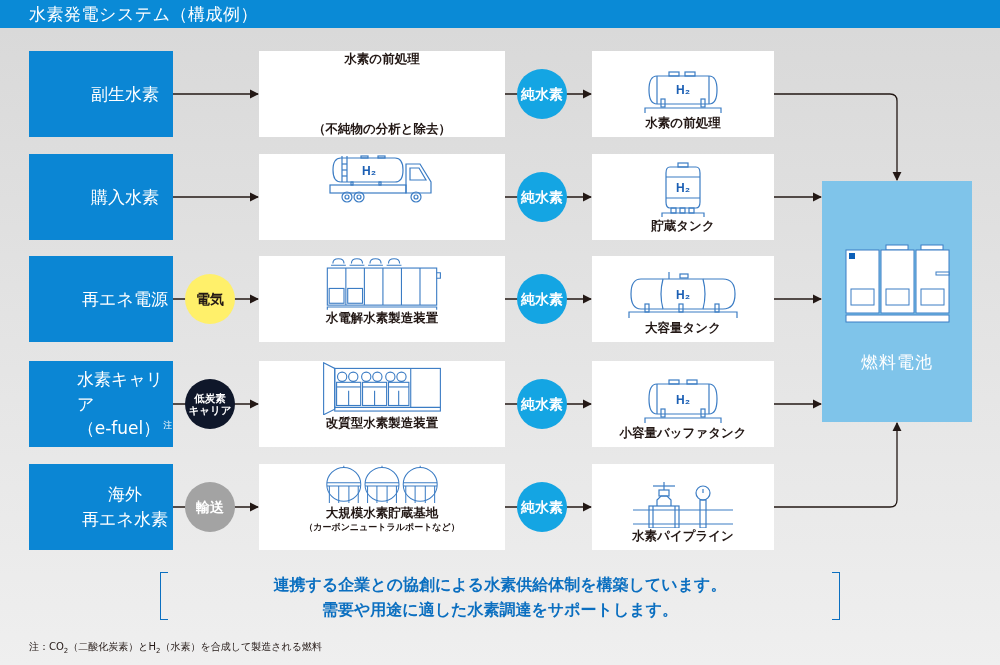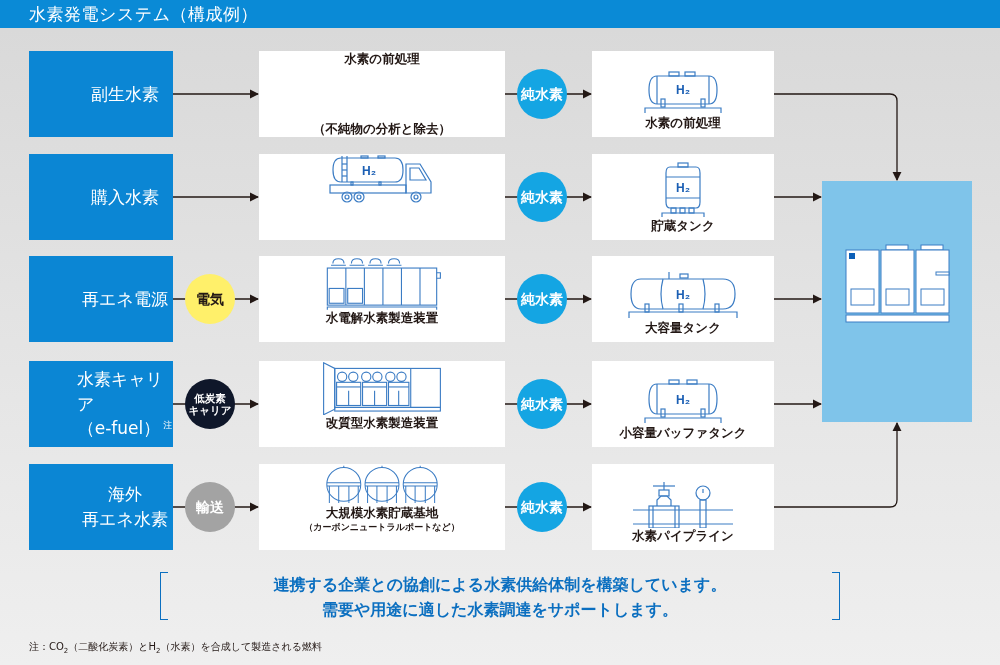--- a/index.html
+++ b/index.html
@@ -369,20 +369,21 @@
         <rect x="37" y="7" width="33" height="63"></rect>
         <rect x="72" y="7" width="33" height="63"></rect>
       <rect x="7" y="46" width="23" height="16"></rect>
         <rect x="42" y="46" width="23" height="16"></rect>
         <rect x="77" y="46" width="23" height="16"></rect>
       <rect x="92" y="29" width="13" height="3"></rect>
       <rect x="2" y="72" width="103" height="7"></rect>
     </g>
     <rect x="5" y="10" width="6" height="6" fill="#0b5fb8"></rect>
   </svg>
+  <div class="fc-label">燃料電池</div>
 </div>
 
 <div class="br-l"></div>
 <div class="br-r"></div>
 <div class="msg">
   <div>連携する企業との協創による水素供給体制を構築しています。</div>
   <div>需要や用途に適した水素調達をサポートします。</div>
 </div>
 
 <div class="note">

